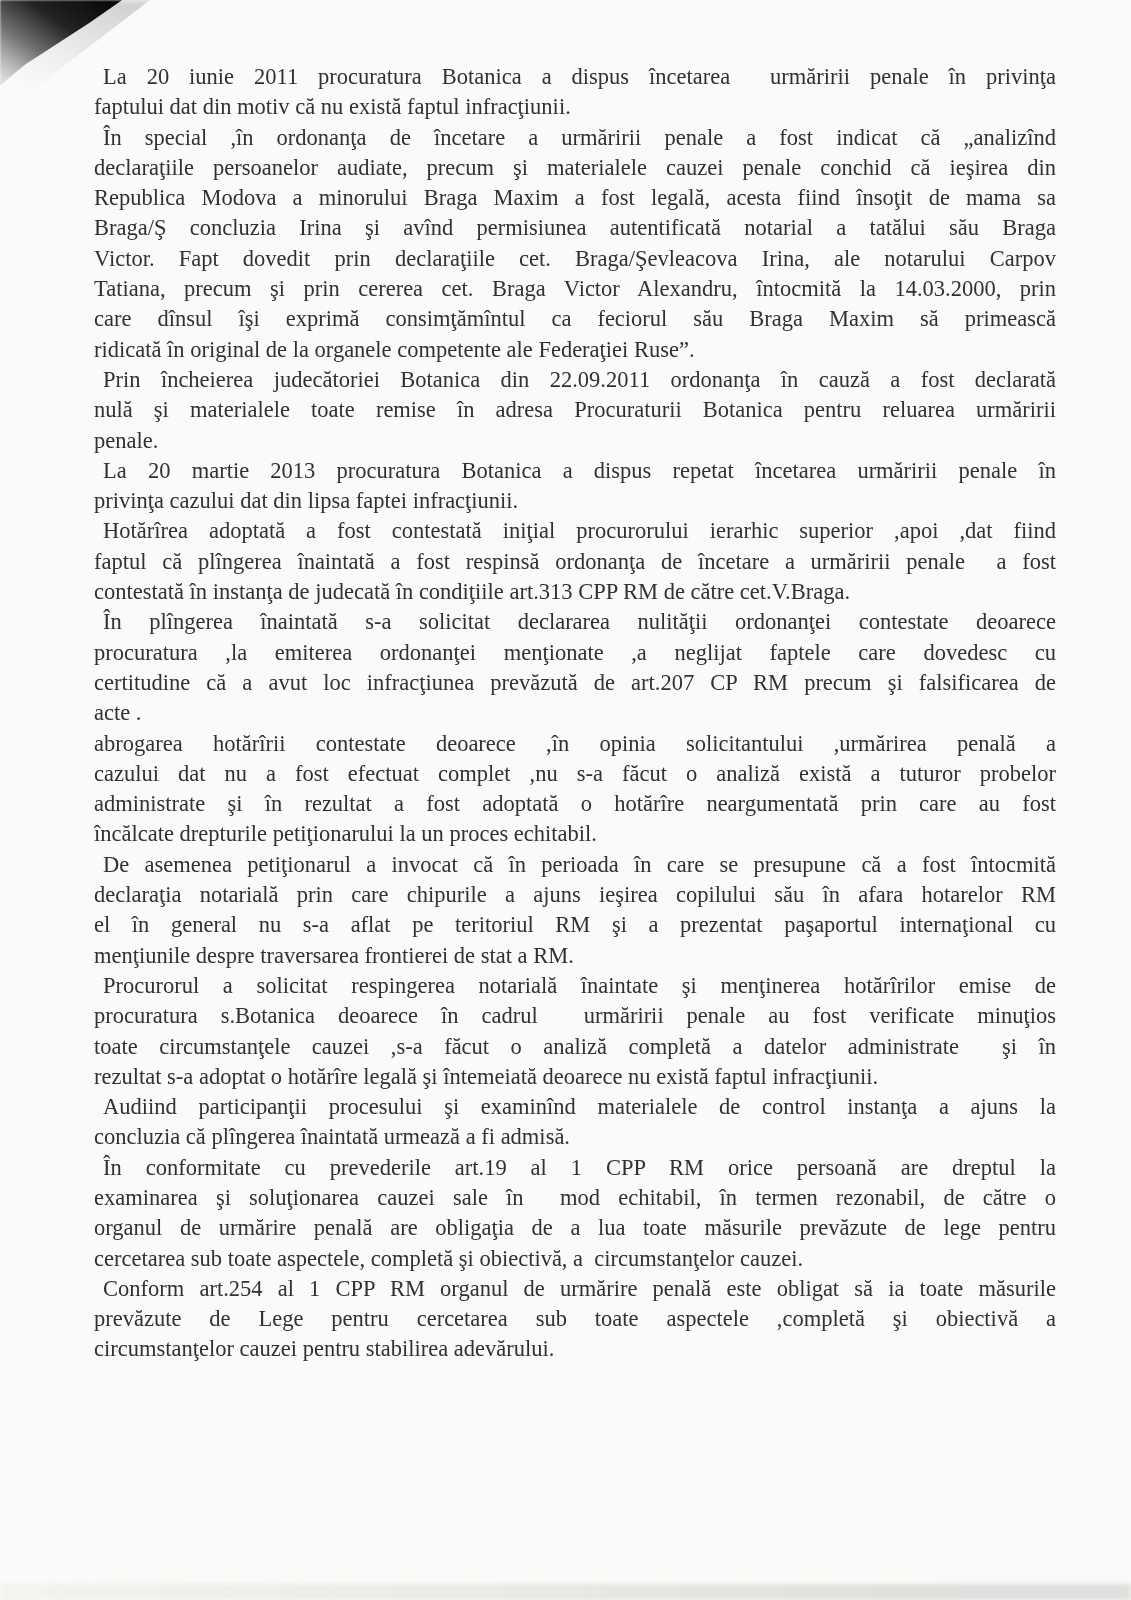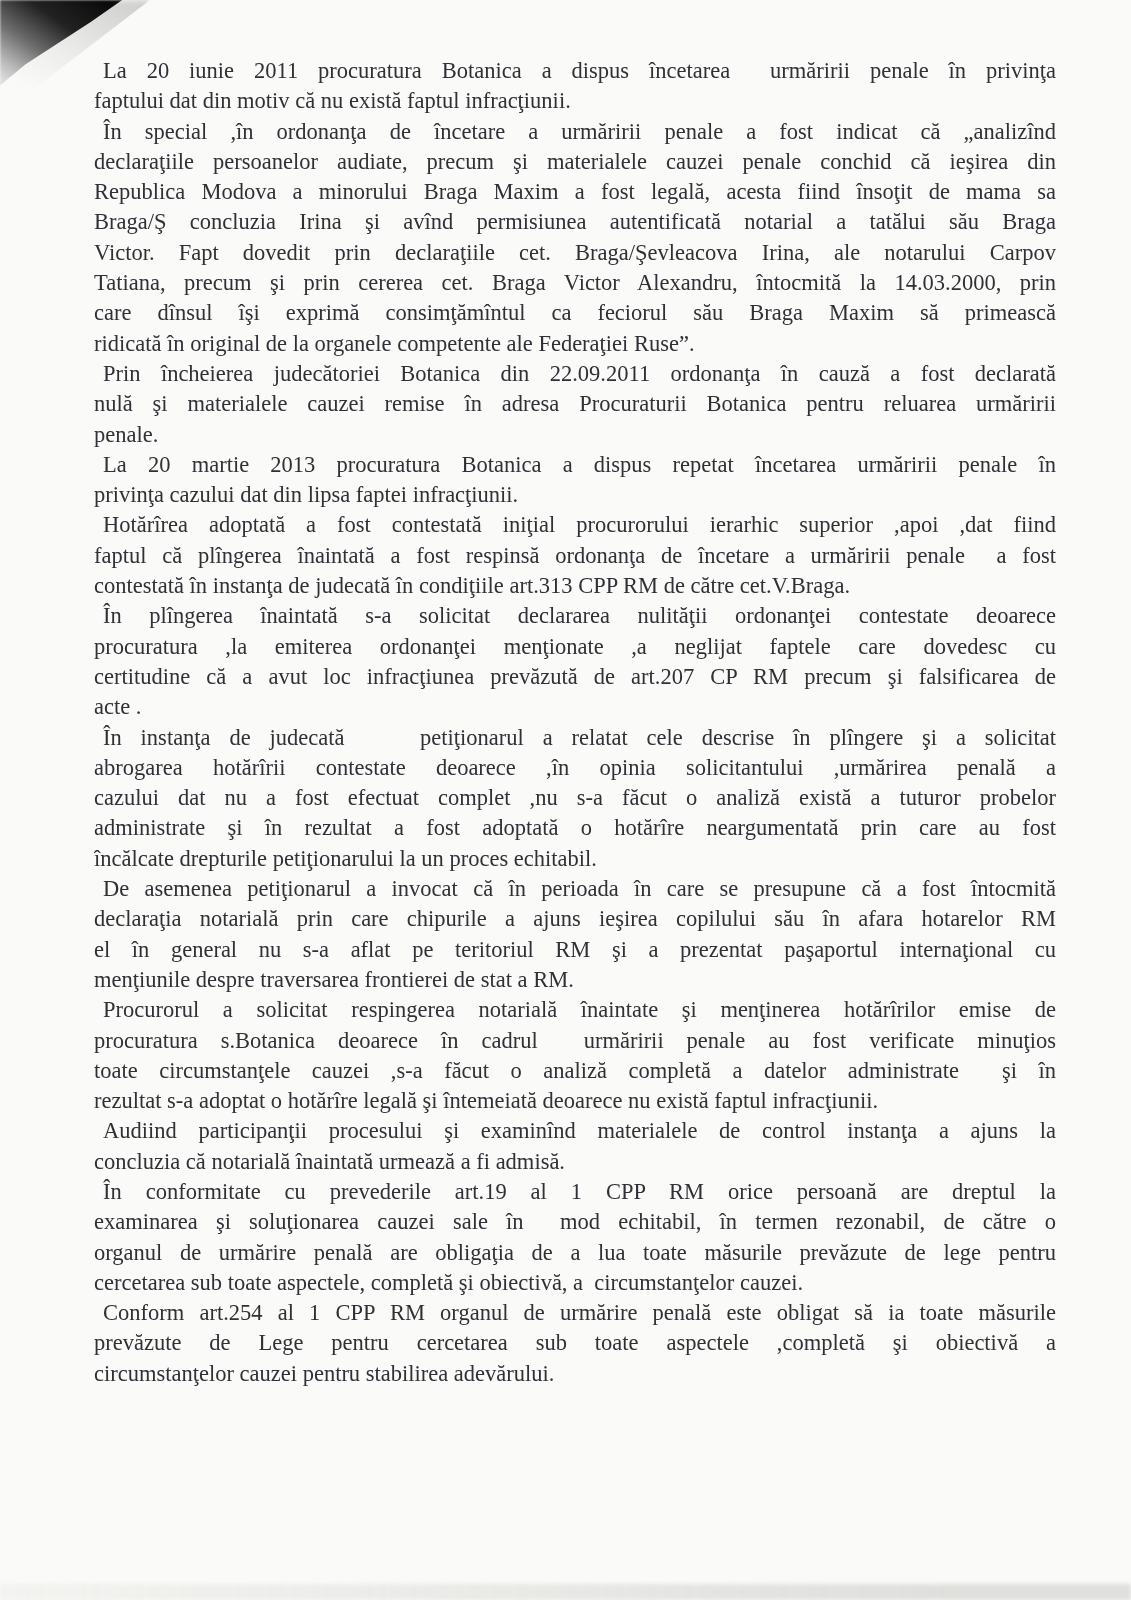--- a/index.html
+++ b/index.html
@@ -38,21 +38,21 @@
     background: linear-gradient(to right,
       rgba(213,213,210,0.18),
       rgba(206,206,203,0.32) 35%,
       rgba(200,200,197,0.42) 60%,
       rgba(196,196,193,0.5) 85%);
     filter: blur(2px);
   }
   .textblock {
     position: absolute;
     left: 94px;
-    top: 56px;
+    top: 62px;
     width: 962px;
     color: #303036;
     font-size: 22.5px;
   }
   .paragraph { margin: 0; }
   .line {
     height: 30.3px;
     line-height: 30.3px;
     text-align: justify;
     text-align-last: justify;
@@ -78,60 +78,59 @@
         <div class="line">declaraţiile persoanelor audiate, precum şi materialele cauzei penale conchid că ieşirea din</div>
         <div class="line">Republica Modova a minorului Braga Maxim a fost legală, acesta fiind însoţit de mama sa</div>
         <div class="line">Braga/Ş concluzia Irina şi avînd permisiunea autentificată notarial a tatălui său Braga</div>
         <div class="line">Victor. Fapt dovedit prin declaraţiile cet. Braga/Şevleacova Irina, ale notarului Carpov</div>
         <div class="line">Tatiana, precum şi prin cererea cet. Braga Victor Alexandru, întocmită la 14.03.2000, prin</div>
         <div class="line">care dînsul îşi exprimă consimţămîntul ca feciorul său Braga Maxim să primească</div>
         <div class="line last">ridicată în original de la organele competente ale Federaţiei Ruse”.</div>
       </div>
       <div class="paragraph">
         <div class="line first">Prin încheierea judecătoriei Botanica din 22.09.2011 ordonanţa în cauză a fost declarată</div>
-        <div class="line">nulă şi materialele cauzei remise în adresa Procuraturii Botanica pentru reluarea urmăririi</div>
+        <div class="line">nulă şi materialele toate remise în adresa Procuraturii Botanica pentru reluarea urmăririi</div>
         <div class="line last">penale.</div>
       </div>
       <div class="paragraph">
         <div class="line first">La 20 martie 2013 procuratura Botanica a dispus repetat încetarea urmăririi penale în</div>
         <div class="line last">privinţa cazului dat din lipsa faptei infracţiunii.</div>
       </div>
       <div class="paragraph">
         <div class="line first">Hotărîrea adoptată a fost contestată iniţial procurorului ierarhic superior ,apoi ,dat fiind</div>
         <div class="line">faptul că plîngerea înaintată a fost respinsă ordonanţa de încetare a urmăririi penale &nbsp;a fost</div>
         <div class="line last">contestată în instanţa de judecată în condiţiile art.313 CPP RM de către cet.V.Braga.</div>
       </div>
       <div class="paragraph">
         <div class="line first">În plîngerea înaintată s-a solicitat declararea nulităţii ordonanţei contestate deoarece</div>
         <div class="line">procuratura ,la emiterea ordonanţei menţionate ,a neglijat faptele care dovedesc cu</div>
         <div class="line">certitudine că a avut loc infracţiunea prevăzută de art.207 CP RM precum şi falsificarea de</div>
         <div class="line last">acte .</div>
       </div>
       <div class="paragraph">
-        <div class="line first">În instanţa de judecată &nbsp;&nbsp;&nbsp;petiţionarul a relatat cele descrise în plîngere şi a solicitat</div>
         <div class="line">abrogarea hotărîrii contestate deoarece ,în opinia solicitantului ,urmărirea penală a</div>
         <div class="line">cazului dat nu a fost efectuat complet ,nu s-a făcut o analiză există a tuturor probelor</div>
         <div class="line">administrate şi în rezultat a fost adoptată o hotărîre neargumentată prin care au fost</div>
         <div class="line last">încălcate drepturile petiţionarului la un proces echitabil.</div>
       </div>
       <div class="paragraph">
         <div class="line first">De asemenea petiţionarul a invocat că în perioada în care se presupune că a fost întocmită</div>
         <div class="line">declaraţia notarială prin care chipurile a ajuns ieşirea copilului său în afara hotarelor RM</div>
         <div class="line">el în general nu s-a aflat pe teritoriul RM şi a prezentat paşaportul internaţional cu</div>
         <div class="line last">menţiunile despre traversarea frontierei de stat a RM.</div>
       </div>
       <div class="paragraph">
         <div class="line first">Procurorul a solicitat respingerea notarială înaintate şi menţinerea hotărîrilor emise de</div>
         <div class="line">procuratura s.Botanica deoarece în cadrul &nbsp;urmăririi penale au fost verificate minuţios</div>
         <div class="line">toate circumstanţele cauzei ,s-a făcut o analiză completă a datelor administrate &nbsp;şi în</div>
         <div class="line last">rezultat s-a adoptat o hotărîre legală şi întemeiată deoarece nu există faptul infracţiunii.</div>
       </div>
       <div class="paragraph">
         <div class="line first">Audiind participanţii procesului şi examinînd materialele de control instanţa a ajuns la</div>
-        <div class="line last">concluzia că notarială înaintată urmează a fi admisă.</div>
+        <div class="line last">concluzia că plîngerea înaintată urmează a fi admisă.</div>
       </div>
       <div class="paragraph">
         <div class="line first">În conformitate cu prevederile art.19 al 1 CPP RM orice persoană are dreptul la</div>
         <div class="line">examinarea şi soluţionarea cauzei sale în &nbsp;mod echitabil, în termen rezonabil, de către o</div>
         <div class="line">organul de urmărire penală are obligaţia de a lua toate măsurile prevăzute de lege pentru</div>
         <div class="line last">cercetarea sub toate aspectele, completă şi obiectivă, a &nbsp;circumstanţelor cauzei.</div>
       </div>
       <div class="paragraph">
         <div class="line first">Conform art.254 al 1 CPP RM organul de urmărire penală este obligat să ia toate măsurile</div>
         <div class="line">prevăzute de Lege pentru cercetarea sub toate aspectele ,completă şi obiectivă a</div>

